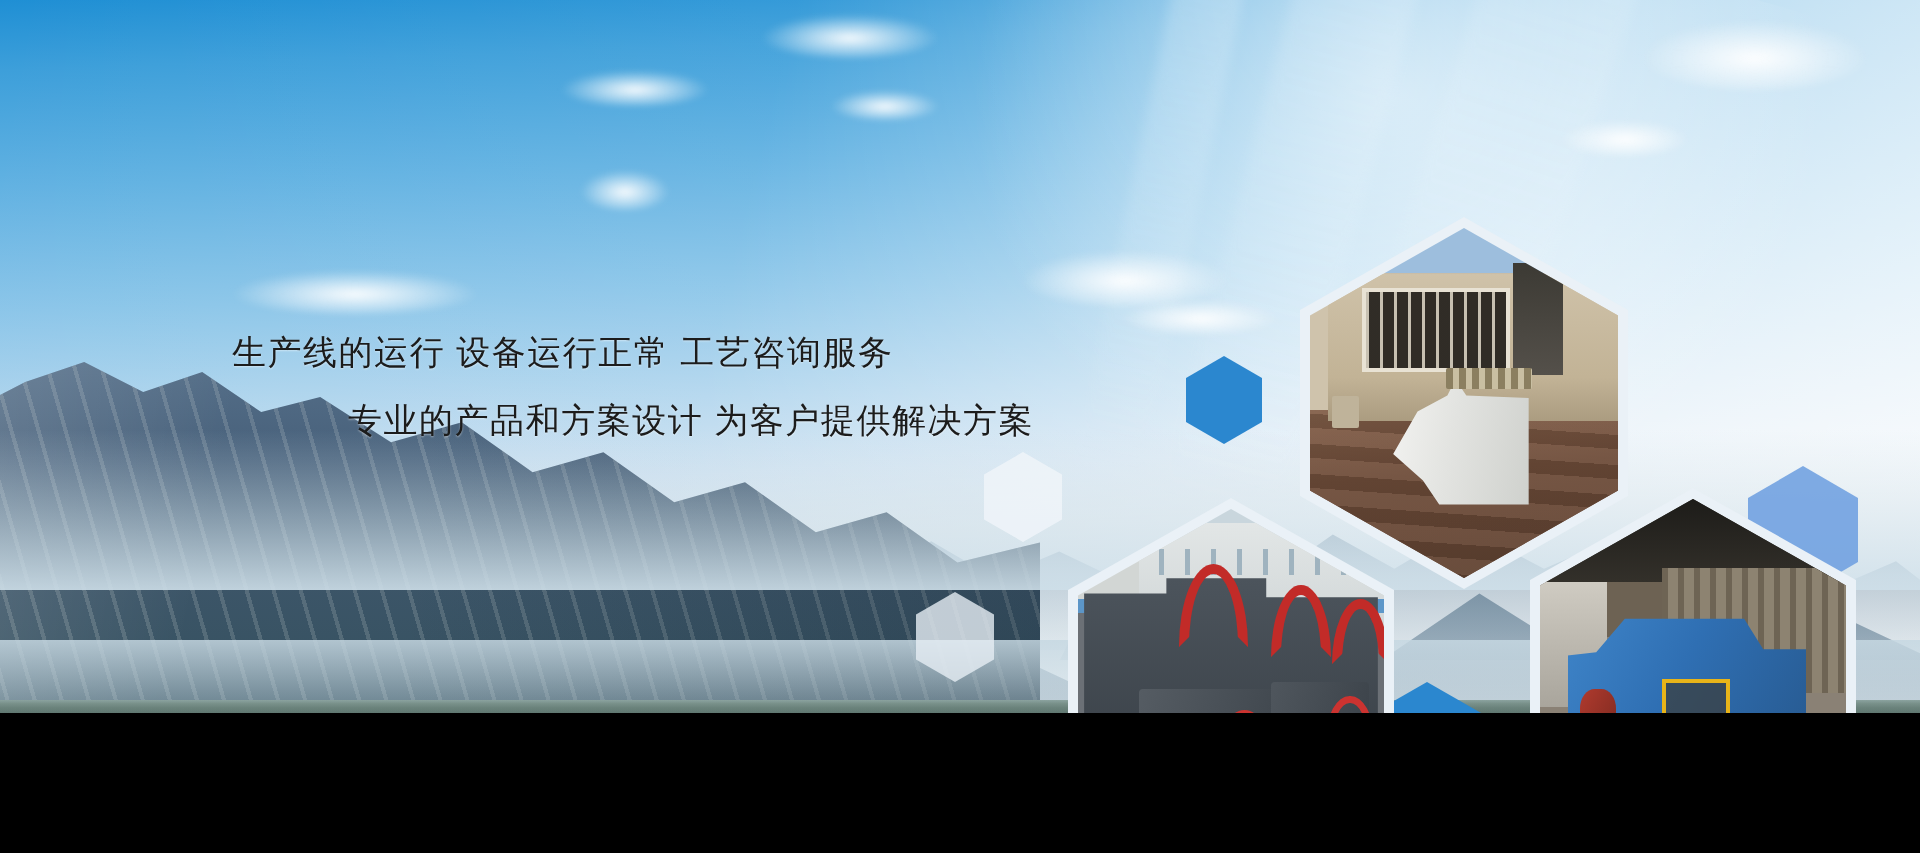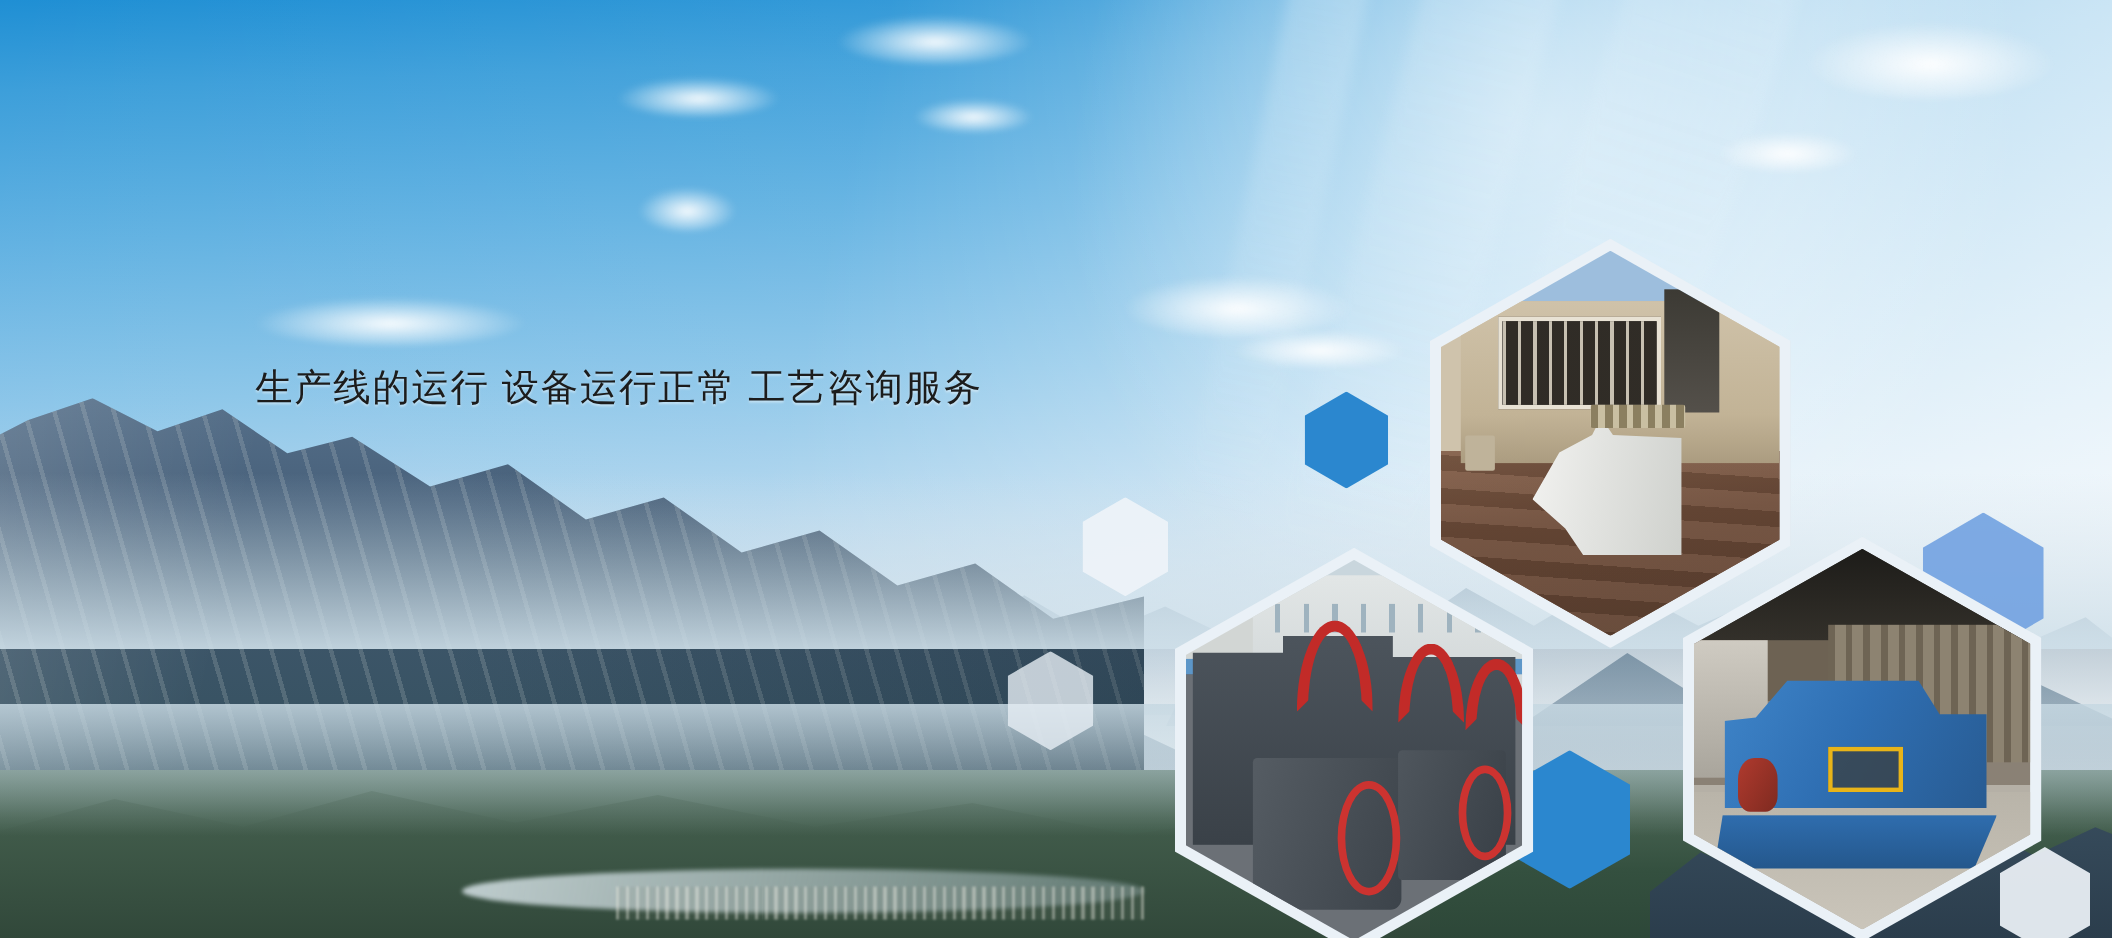--- a/index.html
+++ b/index.html
@@ -3,21 +3,21 @@
 <meta charset="utf-8">
 <title>Banner</title>
 <style>
   html,body{margin:0;padding:0;background:#000;}
   body{
     font-family:"Liberation Sans","DejaVu Sans",sans-serif;
   }
   .stage{
     position:relative;
     width:1920px;
-    height:853px;
+    height:713px;
     overflow:hidden;
     background:#8b5cf6;
   }
 
   
   .sky{
     position:absolute; inset:0;
     background:
       linear-gradient(104deg,
         rgba(255,255,255,0) 0%,
@@ -323,20 +323,21 @@
   <div class="town" style="left:560px;top:806px;width:480px;height:30px;"></div>
   <div class="valley-haze" style="top:640px;height:120px;"></div>
 
   <div class="haze-band" style="top:430px;height:160px;"></div>
 
   <div class="ridge" style="left:1500px;top:690px;width:460px;height:163px;
               background-image:linear-gradient(to bottom,#3c5263,#2b3d4c);
               clip-path:polygon(0% 74%,10% 52%,22% 66%,34% 40%,48% 58%,62% 34%,76% 54%,88% 38%,100% 52%,100% 100%,0% 100%);"></div>
 
   <div class="headline l1">生产线的运行 设备运行正常 工艺咨询服务</div>
+  <div class="headline l2">专业的产品和方案设计  为客户提供解决方案</div>
 
   <div class="hex deco-white" style="left:984px;top:452px;width:78px;height:90px;z-index:20;"></div>
 
   <div class="hex deco-white-d" style="left:916px;top:592px;width:78px;height:90px;z-index:20;"></div>
 
   <div class="hex deco-blue" style="left:1186px;top:356px;width:76px;height:88px;z-index:20;"></div>
 
   <div class="hex deco-blue-lt" style="left:1748px;top:466px;width:110px;height:128px;z-index:21;"></div>
 
   <div class="hex deco-blue" style="left:1372px;top:682px;width:110px;height:126px;z-index:21;"></div>

